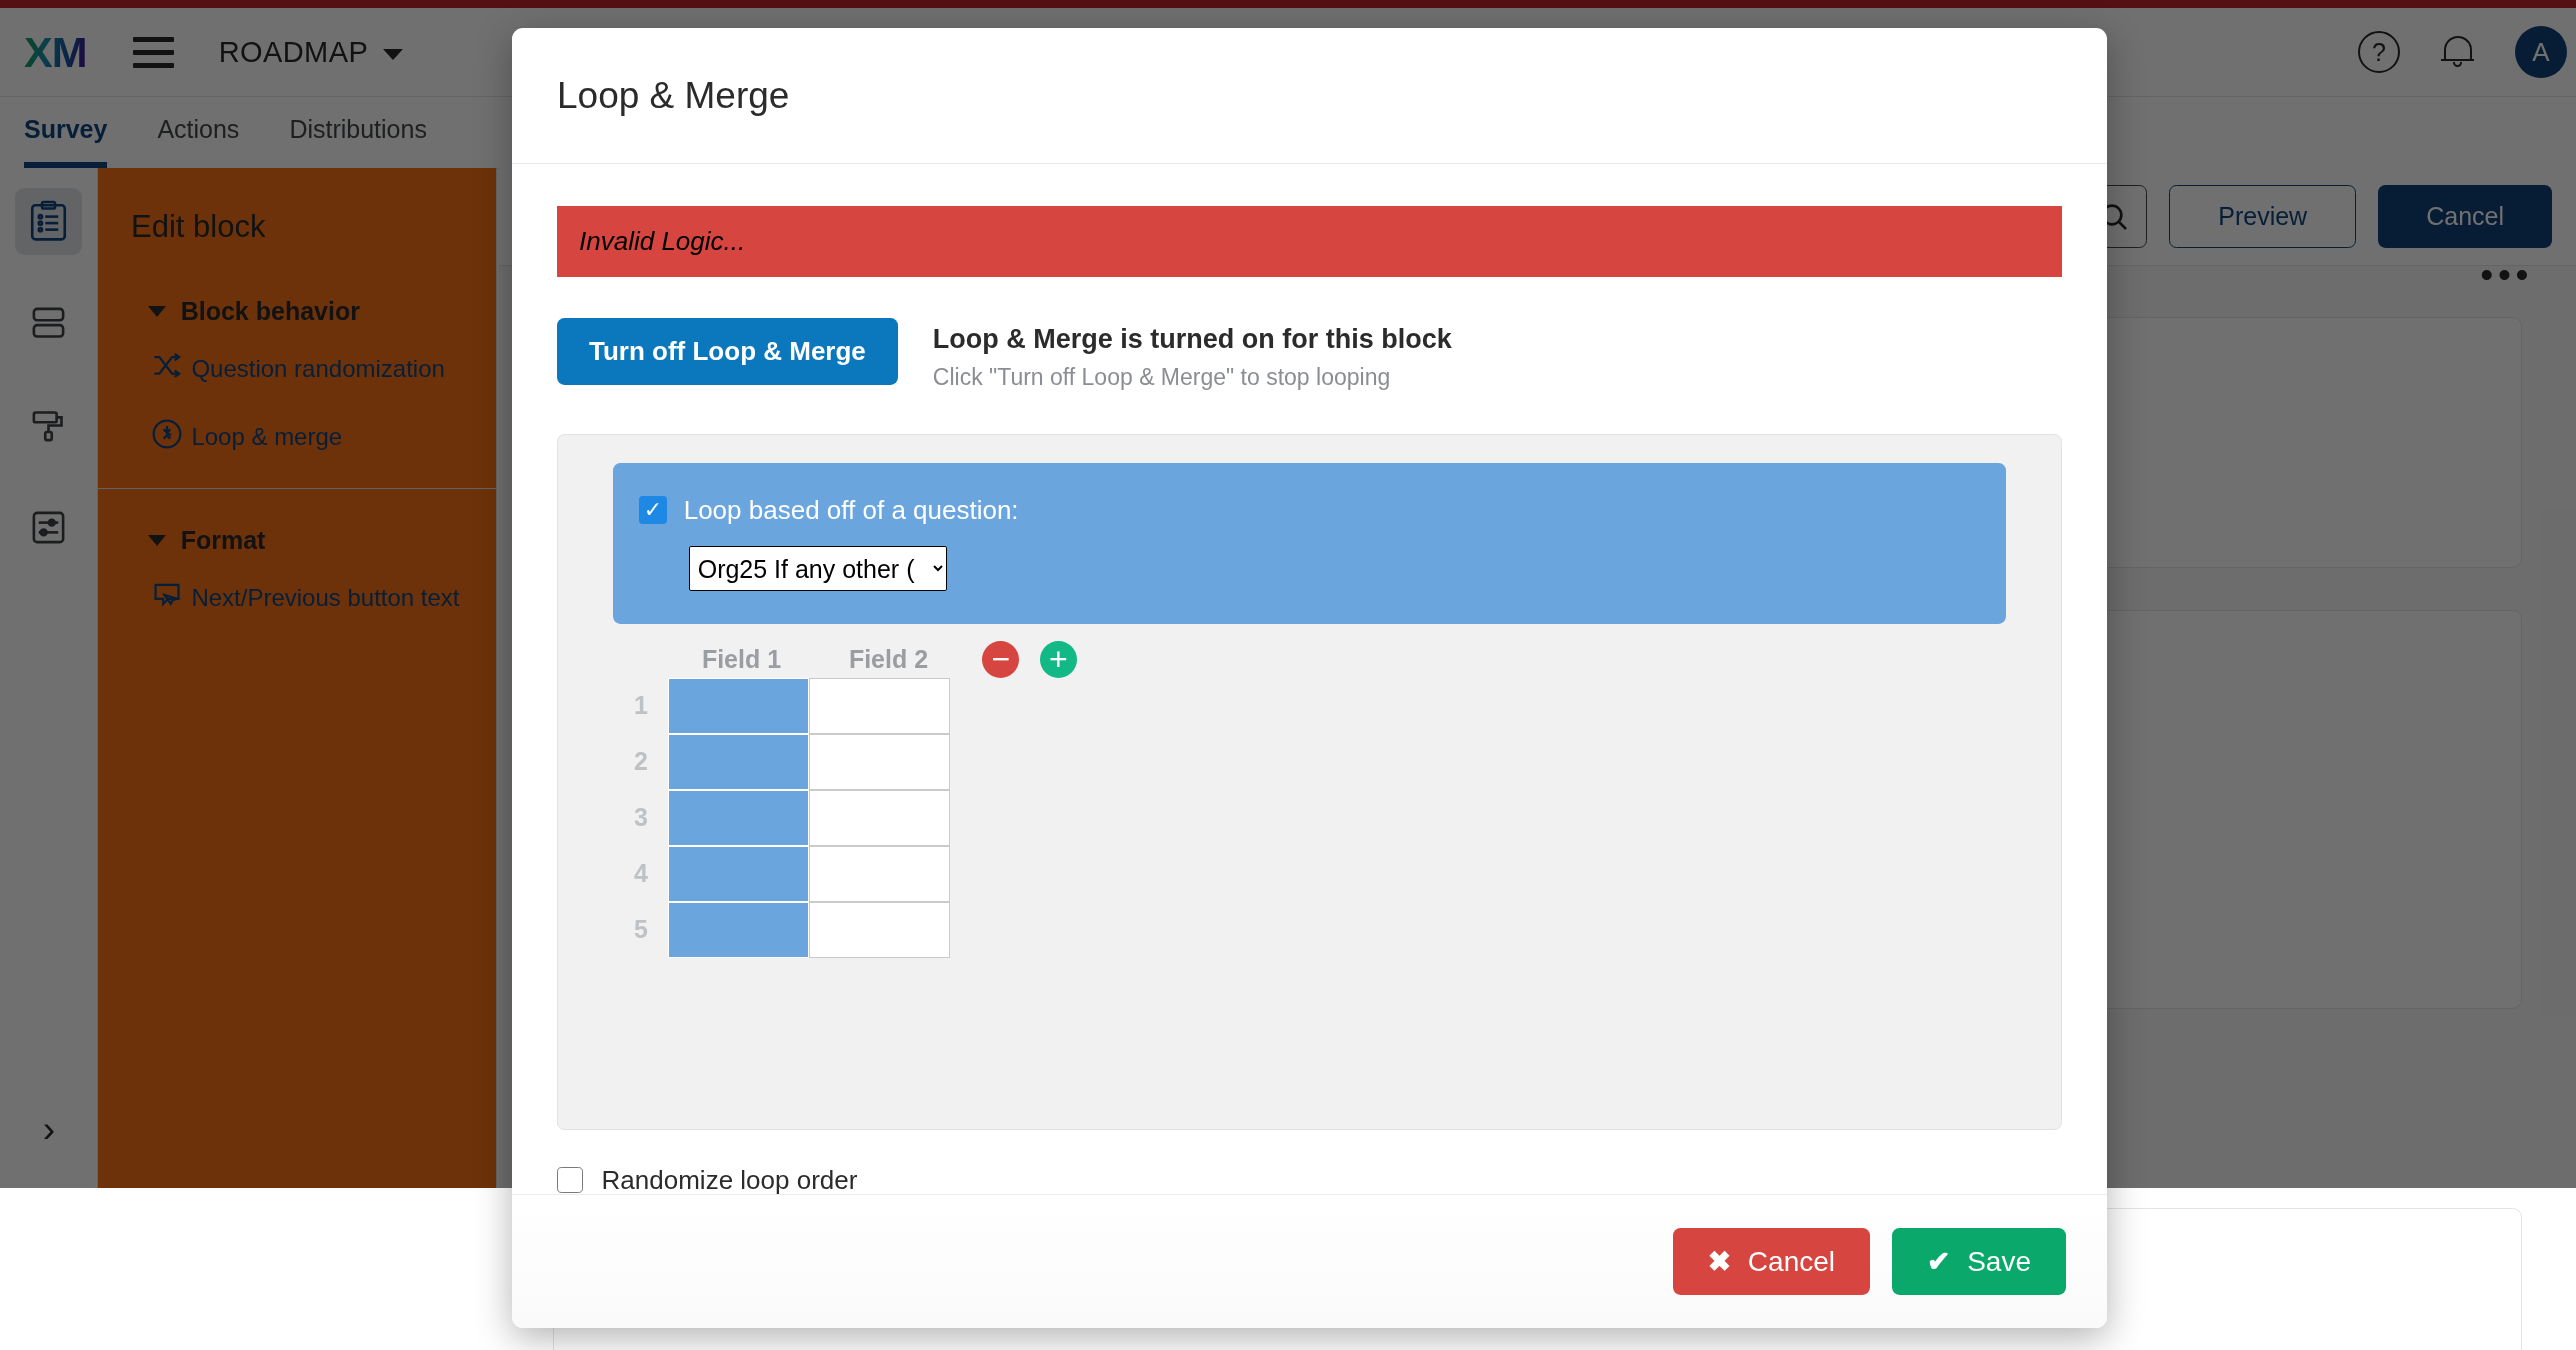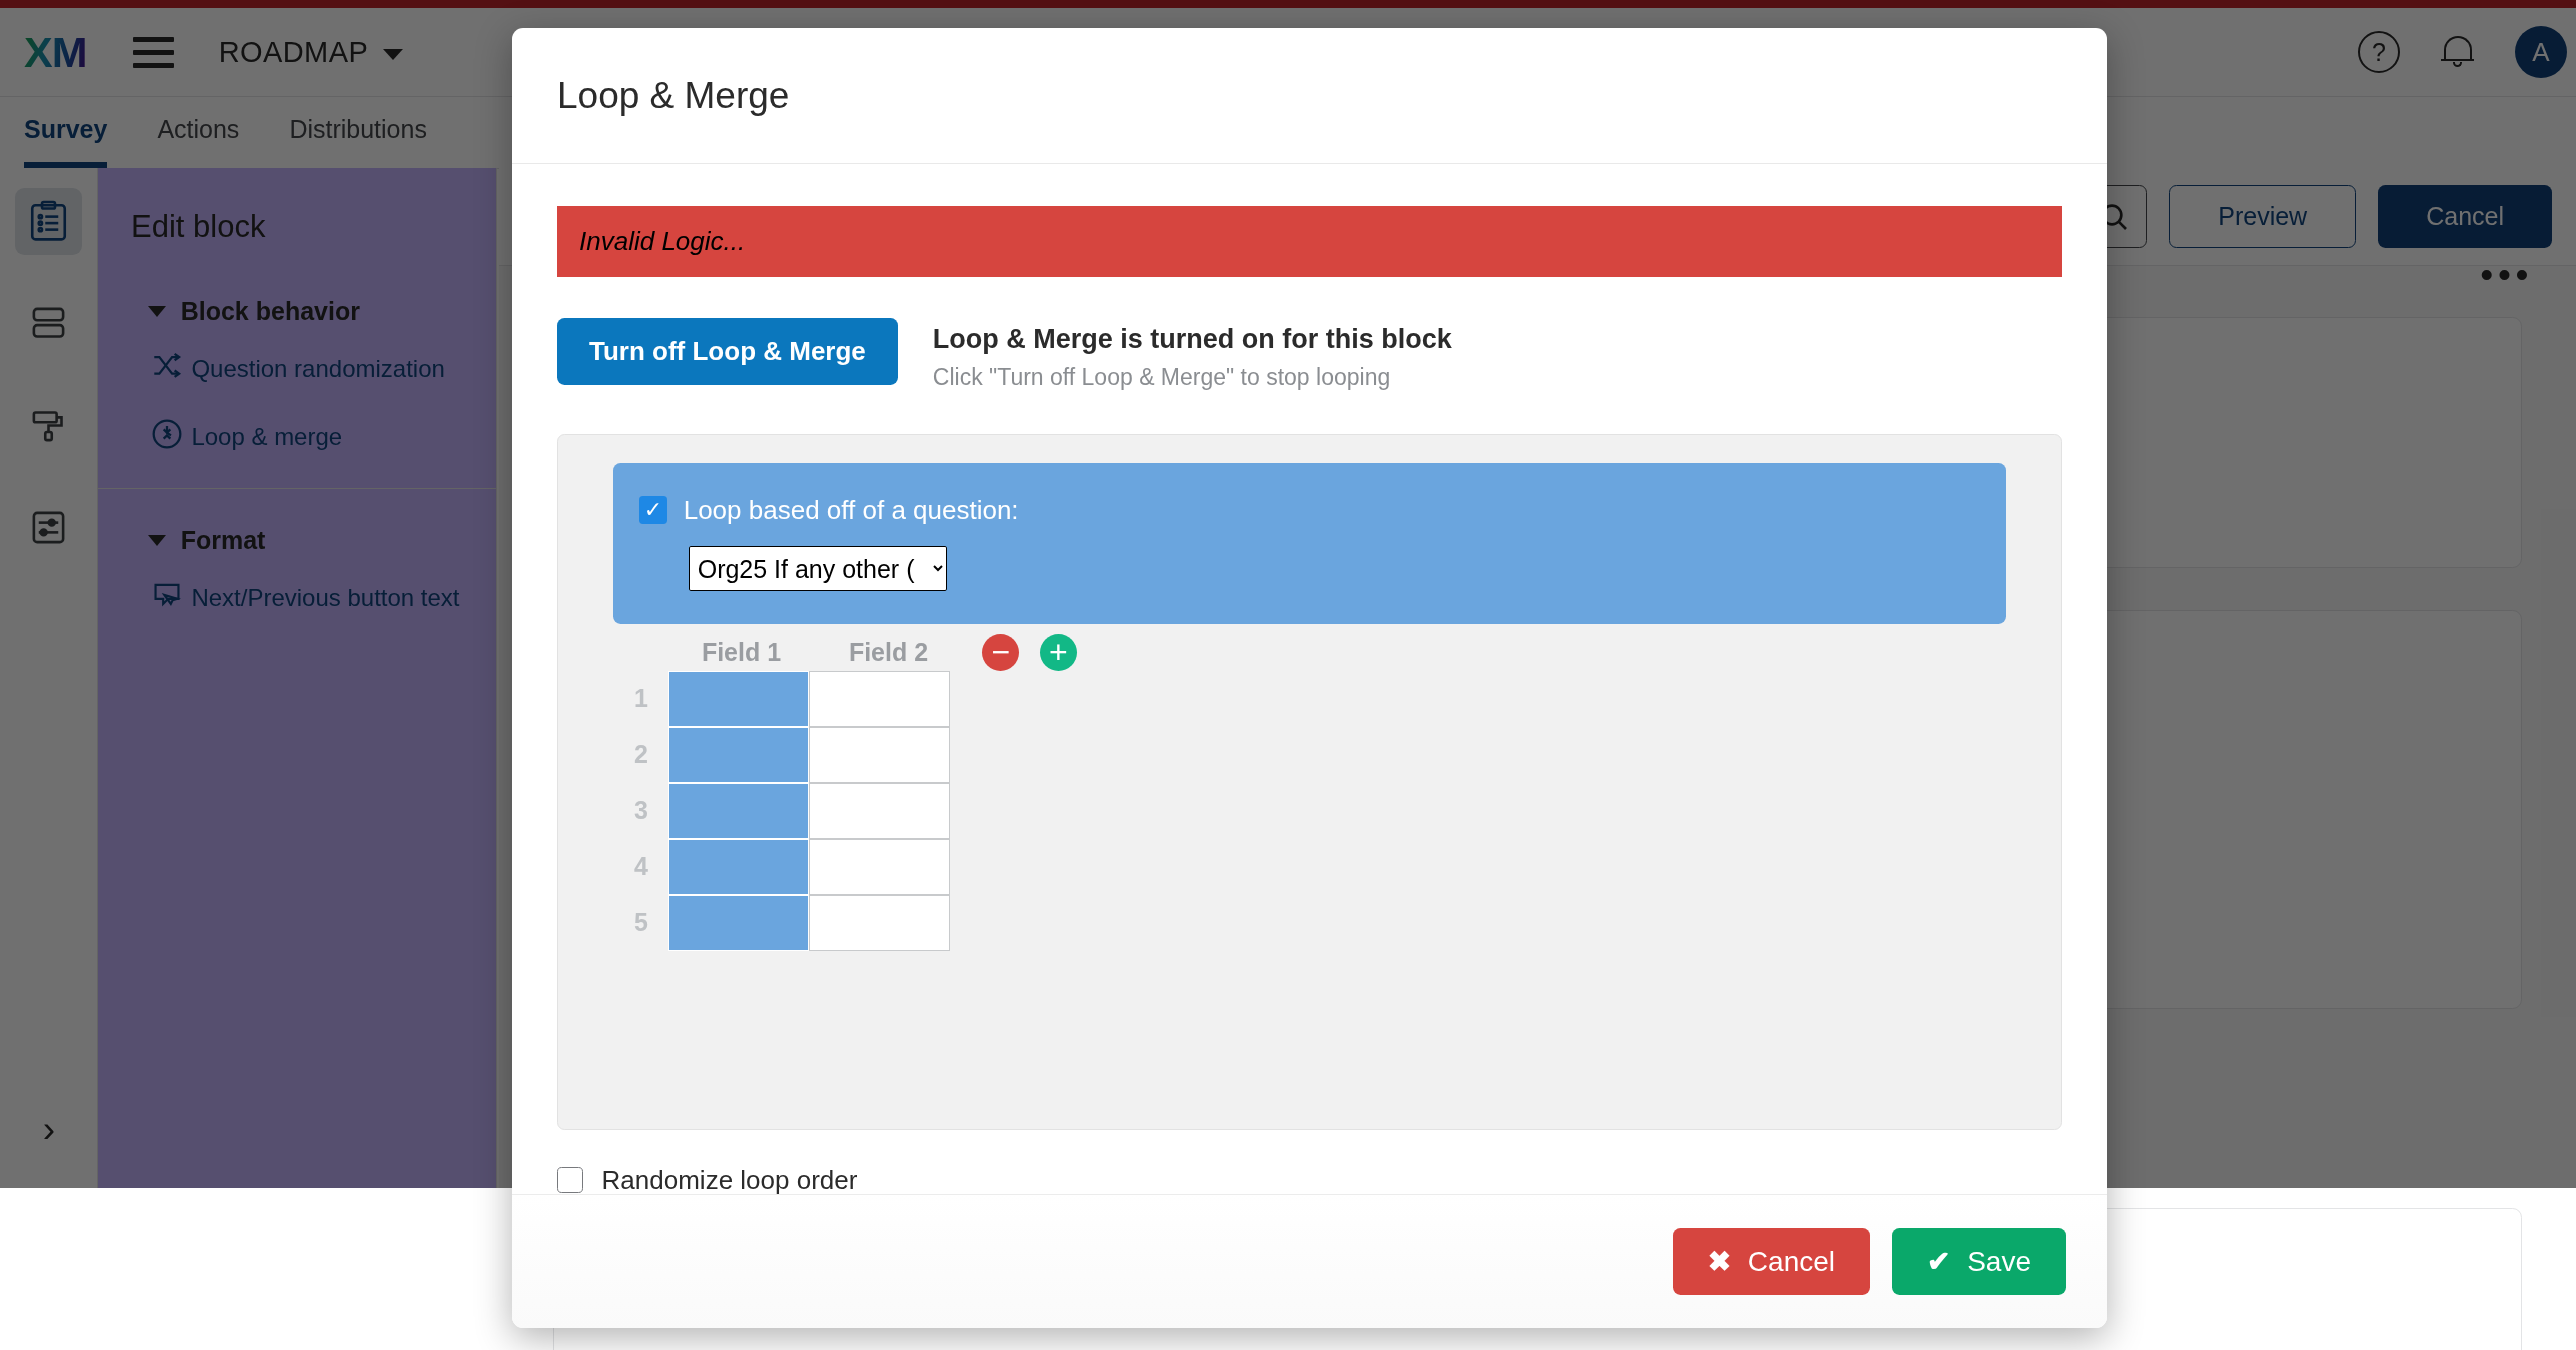--- a/index.html
+++ b/index.html
@@ -86,21 +86,21 @@
   .rail-ico:nth-child(3) { margin-top: 35px; }
   .rail-ico:nth-child(4) { margin-top: 35px; }
   .rail-bottom {
     position: absolute; bottom: 37px; left: 0; width: 98px;
     display: flex; justify-content: center; font-size: 37px; color: #2b2b2b;
   }
 
   
   .lpanel {
     position: absolute; top: 168px; left: 98px; width: 399px; bottom: 0;
-    background: #c4b5fd; border-right: 0.9px solid #e3e4e6; padding: 41px 33px;
+    background: #f97316; border-right: 0.9px solid #e3e4e6; padding: 41px 33px;
   }
   .lpanel h2 { font-size: 31px; font-weight: normal; color: #2b2b2b; margin-bottom: 52px; }
   .grp-head {
     display: flex; align-items: center; gap: 15px;
     font-size: 25px; font-weight: bold; color: #2b2b2b; margin: 0 0 26px 16.7px;
   }
   .caret { width: 0; height: 0; border-left: 9.3px solid transparent; border-right: 9.3px solid transparent; border-top: 11px solid #2b2b2b; }
   .lp-item {
     display: flex; align-items: center; gap: 8px; margin: 0 0 32px 20.4px;
     font-size: 24px; color: #11467f;
@@ -199,21 +199,21 @@
     color: #fff; font-size: 22px; line-height: 1;
   }
   .bp-label { color: #ffffff; font-size: 26px; }
   .sel-wrap { padding: 20.4px 0 0 76px; }
   select.q-select {
     font-family: "Liberation Sans", sans-serif; font-size: 25px;
     width: 258px; height: 45px; padding: 1.9px 3.7px;
     border: 1.9px solid #000; border-radius: 1.9px; background: #fff; color: #000;
   }
 
-  .fields { position: absolute; left: 56px; top: 199px; }
+  .fields { position: absolute; left: 56px; top: 206px; }
   .fh-row { display: flex; align-items: center; margin-left: 54px; }
   .fh { width: 147px; text-align: center; font-size: 25px; font-weight: bold; color: #9a9da1; }
   .circ {
     width: 37px; height: 37px; border-radius: 50%; margin-left: 20.4px;
     display: flex; align-items: center; justify-content: center; color: #fff; font-size: 32px; line-height: 0.8;
   }
   .circ.minus { background: #d6453f; }
   .circ.plus { background: #12b886; }
   .grid-row { display: flex; align-items: center; }
   .rownum { width: 54px; text-align: center; font-size: 25px; font-weight: bold; color: #bfc2c5; }

